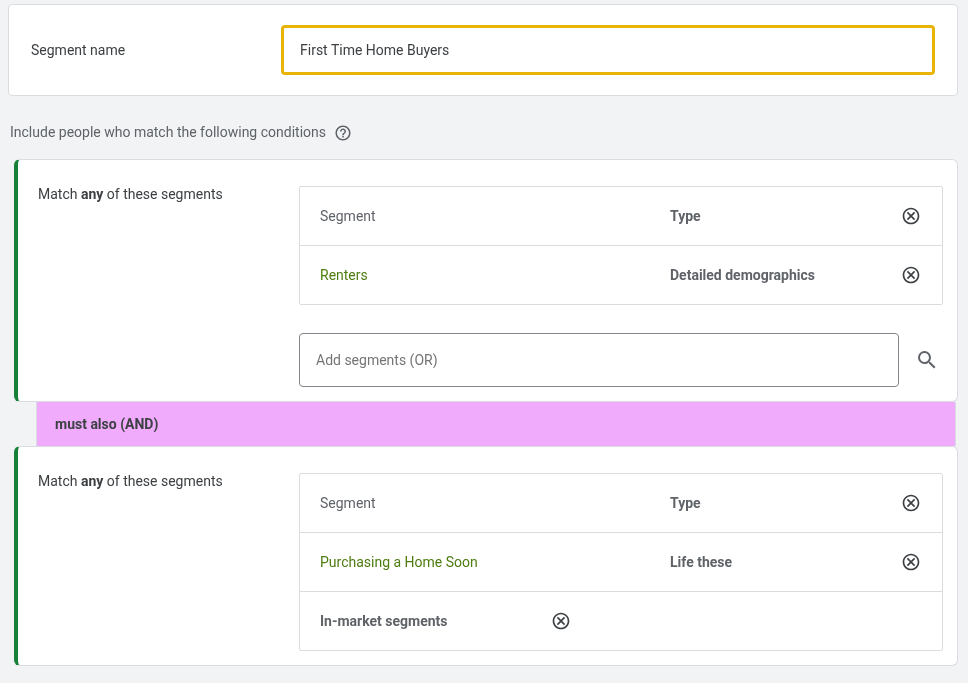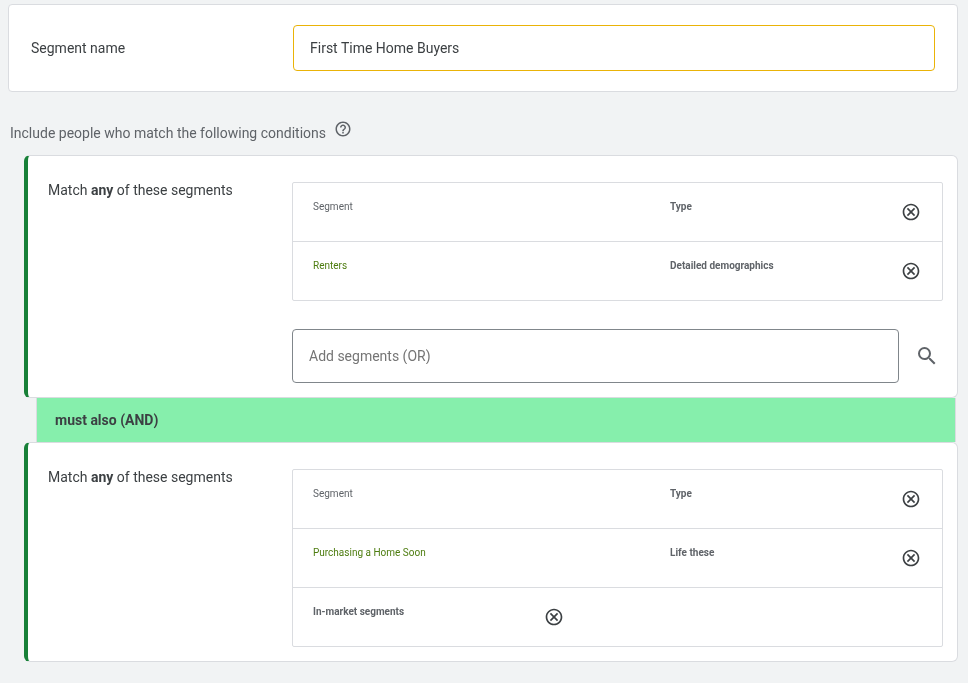--- a/index.html
+++ b/index.html
@@ -17,60 +17,60 @@
       font-size: 14px;
     }
     .name-card {
       background: #fff;
       border: 1px solid #dadce0;
       border-radius: 4px;
       margin: 4px 10px 0 8px;
       padding: 20px 22px;
       display: flex;
       align-items: center;
-      gap: 32px;
+      gap: 20px;
     }
     .name-label {
       width: 230px;
       color: #3c4043;
       font-size: 14px;
     }
     .name-input {
       flex: 1;
-      border: 1px solid #eab308;
+      border: 3px solid #eab308;
       border-radius: 4px;
       padding: 14px 16px;
       font-size: 14px;
       color: #3c4043;
       outline: none;
       font-family: inherit;
     }
     .conditions-header {
       display: flex;
-      align-items: flex-end;
+      align-items: flex-start;
       gap: 8px;
       margin: 28px 10px 14px 10px;
       color: #5f6368;
       font-size: 14px;
     }
     .help-icon-svg {
       width: 18px;
       height: 18px;
       fill: #5f6368;
       cursor: pointer;
     }
     .condition-card {
       background: #fff;
       border: 1px solid #dadce0;
       border-left: 4px solid #188038;
       border-radius: 6px;
-      margin: 0 10px 0 24px;
+      margin: 0 10px 0 14px;
       padding: 26px 14px 14px 14px;
       display: flex;
-      gap: 20px;
+      gap: 37px;
     }
     .card-left {
       width: 230px;
       padding-top: 0;
       padding-left: 6px;
     }
     .match-text {
       font-size: 14px;
       color: #3c4043;
     }
@@ -79,24 +79,24 @@
     }
     .card-right {
       flex: 1;
     }
     .segments-table {
       border: 1px solid #dadce0;
       border-radius: 2px;
     }
     .seg-row {
       display: flex;
-      align-items: flex-start;
+      align-items: center;
       padding: 18px 20px;
       border-bottom: 1px solid #dadce0;
-      font-size: 10px;
+      font-size: 14px;
     }
     .seg-row:last-child {
       border-bottom: none;
     }
     .seg-row.header .seg-col {
       color: #5f6368;
     }
     .seg-col-name {
       flex: 1;
       color: #4d7c0f;
@@ -149,21 +149,21 @@
     }
     .search-svg {
       width: 24px;
       height: 24px;
       fill: #5f6368;
     }
     .connector {
       margin: 0 10px 0 36px;
       border-left: 1px solid #dadce0;
       border-right: 1px solid #dadce0;
-      background: #86efac;
+      background: #f0abfc;
       padding: 14px 18px;
       font-size: 14px;
       font-weight: 700;
       color: #3c4043;
       width: 920px;
     }
   </style>
 </head>
 <body>
 

